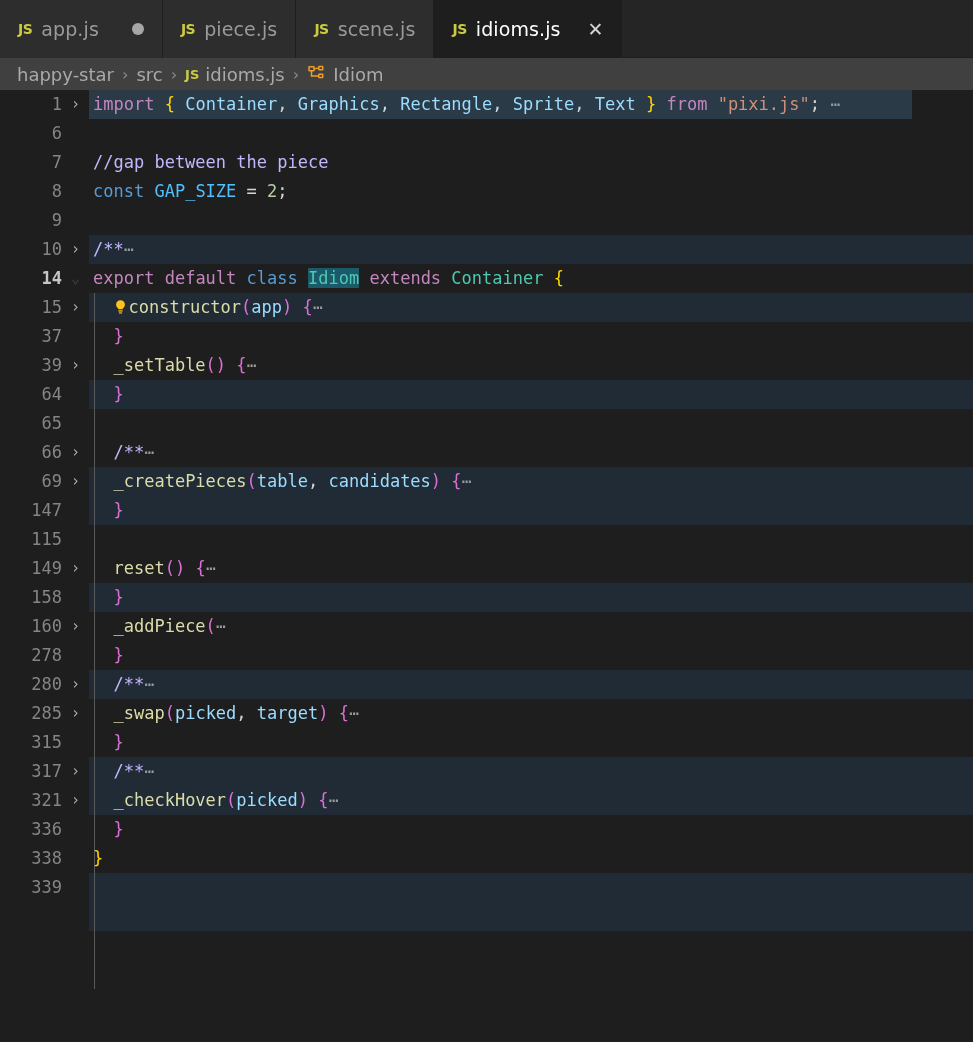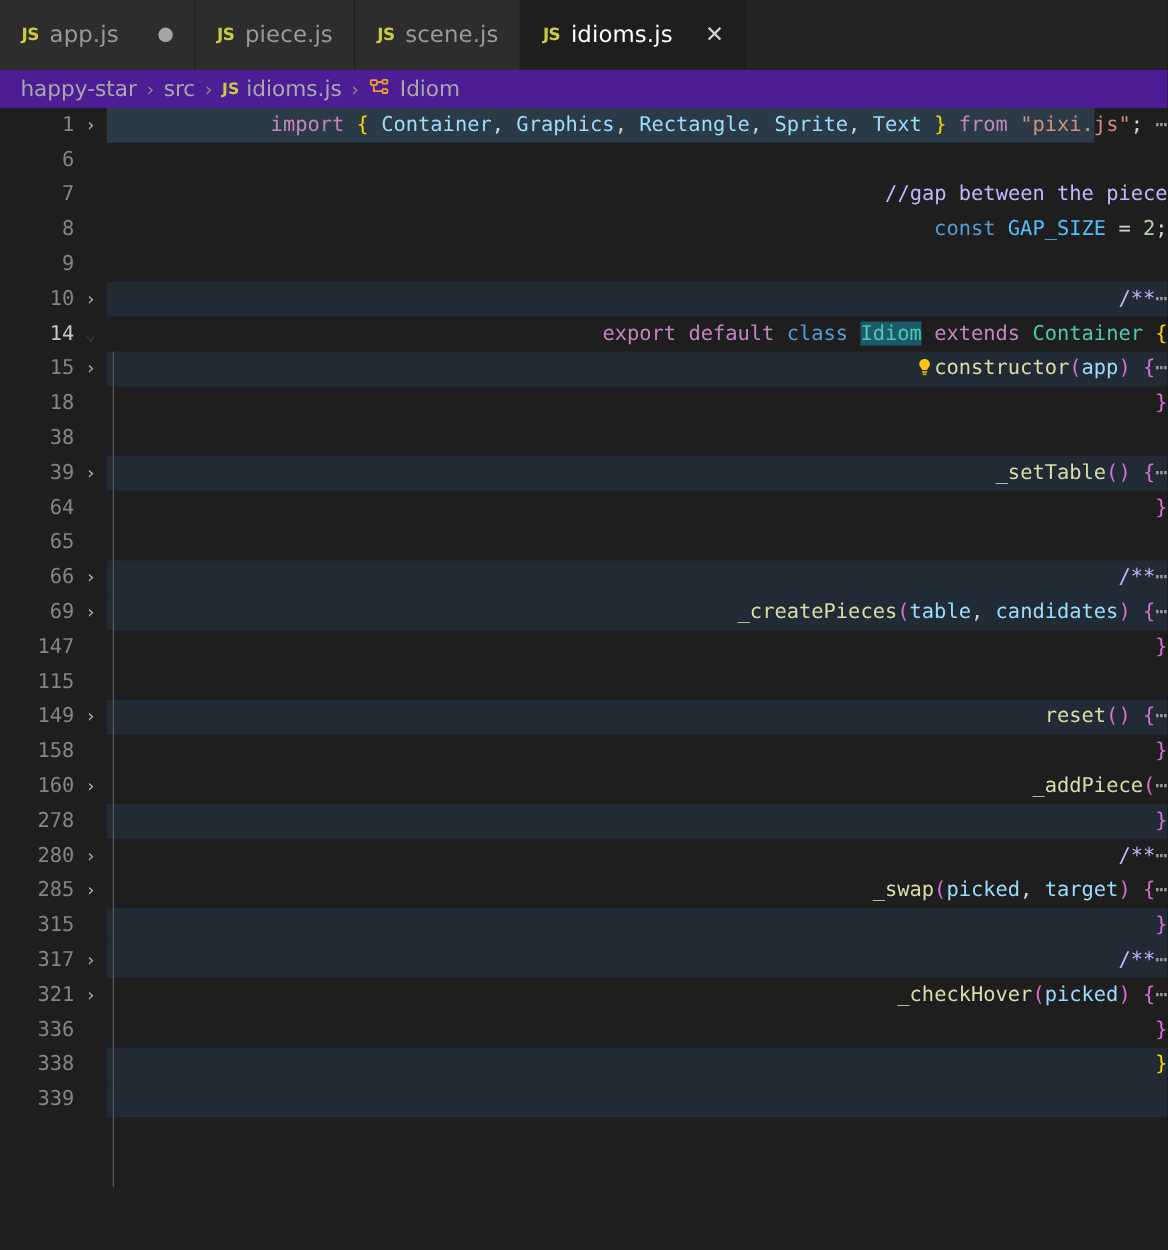--- a/index.html
+++ b/index.html
@@ -63,21 +63,21 @@
   }
   #tabbar-filler {
     flex: 1 1 auto;
     background: #252526;
     border-bottom: 1px solid #1e1e1e;
   }
 
   
   #breadcrumb {
     height: 32px;
-    background: #4c1d95;
+    background: #404040;
     display: flex;
     align-items: center;
     padding-left: 17px;
     font-size: 18px;
     color: #a9a9a9;
     gap: 0;
     white-space: nowrap;
   }
   #breadcrumb .crumb {
     display: flex;
@@ -120,41 +120,40 @@
     min-width: 62px;
     text-align: right;
     color: #858585;
     font-size: 17px;
     padding-right: 0;
     box-sizing: border-box;
     user-select: none;
     position: relative;
     z-index: 2;
   }
-  .row.current .gutter { color: #c6c6c6; font-weight: normal; padding-left: 35px; }
+  .row.current .gutter { color: #c6c6c6; font-weight: bold; padding-left: 35px; }
 
   .foldcol {
     width: 27px;
     min-width: 27px;
     text-align: center;
     color: #b0b0b0;
     font-size: 15px;
     user-select: none;
     cursor: pointer;
     position: relative;
     z-index: 2;
   }
   .foldcol.dim { color: #3c4146; }
 
   .code {
     flex: 1 1 auto;
     position: relative;
-    padding-left: 21px;
+    padding-left: 4px;
     z-index: 2;
-    text-align: right;
   }
 
   
   #indentguide {
     position: absolute;
     left: 94px;
     width: 1px;
     background: #5a5a5a;
     z-index: 1;
   }
@@ -260,22 +259,21 @@
       <div class="row"><div class="gutter">7</div><div class="foldcol"></div><div class="code"><span></span><span class="t-com">//gap between the piece</span></div></div>
       <div class="row"><div class="gutter">8</div><div class="foldcol"></div><div class="code"><span></span><span class="t-kw2">const</span><span class="t-plain"> </span><span class="t-ctrl">GAP_SIZE</span><span class="t-plain"> </span><span class="t-plain">=</span><span class="t-plain"> </span><span class="t-num">2</span><span class="t-plain">;</span></div></div>
       <div class="row"><div class="gutter">9</div><div class="foldcol"></div><div class="code"><span></span></div></div>
       <div class="row"><div class="gutter">10</div><div class="foldcol">›</div><div class="code"><span></span><span class="t-com">/**</span><span class="t-ell">⋯</span></div></div>
       <div class="row current"><div class="gutter">14</div><div class="foldcol dim">⌄</div><div class="code"><span></span><span class="t-key">export</span><span class="t-plain"> </span><span class="t-key">default</span><span class="t-plain"> </span><span class="t-kw2">class</span><span class="t-plain"> </span><span class="t-hl">Idiom</span><span class="t-plain"> </span><span class="t-key">extends</span><span class="t-plain"> </span><span class="t-cls">Container</span><span class="t-plain"> </span><span class="t-br1">{</span></div></div>
       <div class="row"><div class="gutter">15</div><div class="foldcol">›</div><div class="code"><span>  </span><span class="bulb"><svg width="15" height="17" viewBox="0 0 15 17" style="display:block">
               <path d="M7.5 1.2c-2.5 0-4.4 1.9-4.4 4.2 0 1.7 1 2.8 1.7 3.6 .4 .5 .6 .9 .6 1.3h4.2c0-.4 .2-.8 .6-1.3 .7-.8 1.7-1.9 1.7-3.6 0-2.3-1.9-4.2-4.4-4.2z" fill="#fcc419"></path>
               <rect x="5.4" y="11.2" width="4.2" height="1.5" fill="#e0a800"></rect>
               <rect x="5.9" y="13.2" width="3.2" height="1.4" fill="#e0a800"></rect>
             </svg></span><span class="t-fn">constructor</span><span class="t-br2">(</span><span class="t-var">app</span><span class="t-br2">)</span><span class="t-plain"> </span><span class="t-br2">{</span><span class="t-ell">⋯</span></div></div>
-      <div class="row"><div class="gutter">18</div><div class="foldcol"></div><div class="code"><span>  </span><span class="t-br2">}</span></div></div>
-      <div class="row"><div class="gutter">38</div><div class="foldcol"></div><div class="code"><span>  </span></div></div>
+      <div class="row"><div class="gutter">37</div><div class="foldcol"></div><div class="code"><span>  </span><span class="t-br2">}</span></div></div>
       <div class="row"><div class="gutter">39</div><div class="foldcol">›</div><div class="code"><span>  </span><span class="t-fn">_setTable</span><span class="t-br2">()</span><span class="t-plain"> </span><span class="t-br2">{</span><span class="t-ell">⋯</span></div></div>
       <div class="row"><div class="gutter">64</div><div class="foldcol"></div><div class="code"><span>  </span><span class="t-br2">}</span></div></div>
       <div class="row"><div class="gutter">65</div><div class="foldcol"></div><div class="code"><span>  </span></div></div>
       <div class="row"><div class="gutter">66</div><div class="foldcol">›</div><div class="code"><span>  </span><span class="t-com">/**</span><span class="t-ell">⋯</span></div></div>
       <div class="row"><div class="gutter">69</div><div class="foldcol">›</div><div class="code"><span>  </span><span class="t-fn">_createPieces</span><span class="t-br2">(</span><span class="t-var">table</span><span class="t-plain">,</span><span class="t-plain"> </span><span class="t-var">candidates</span><span class="t-br2">)</span><span class="t-plain"> </span><span class="t-br2">{</span><span class="t-ell">⋯</span></div></div>
       <div class="row"><div class="gutter">147</div><div class="foldcol"></div><div class="code"><span>  </span><span class="t-br2">}</span></div></div>
       <div class="row"><div class="gutter">115</div><div class="foldcol"></div><div class="code"><span>  </span></div></div>
       <div class="row"><div class="gutter">149</div><div class="foldcol">›</div><div class="code"><span>  </span><span class="t-fn">reset</span><span class="t-br2">()</span><span class="t-plain"> </span><span class="t-br2">{</span><span class="t-ell">⋯</span></div></div>
       <div class="row"><div class="gutter">158</div><div class="foldcol"></div><div class="code"><span>  </span><span class="t-br2">}</span></div></div>
       <div class="row"><div class="gutter">160</div><div class="foldcol">›</div><div class="code"><span>  </span><span class="t-fn">_addPiece</span><span class="t-br2">(</span><span class="t-ell">⋯</span></div></div>

